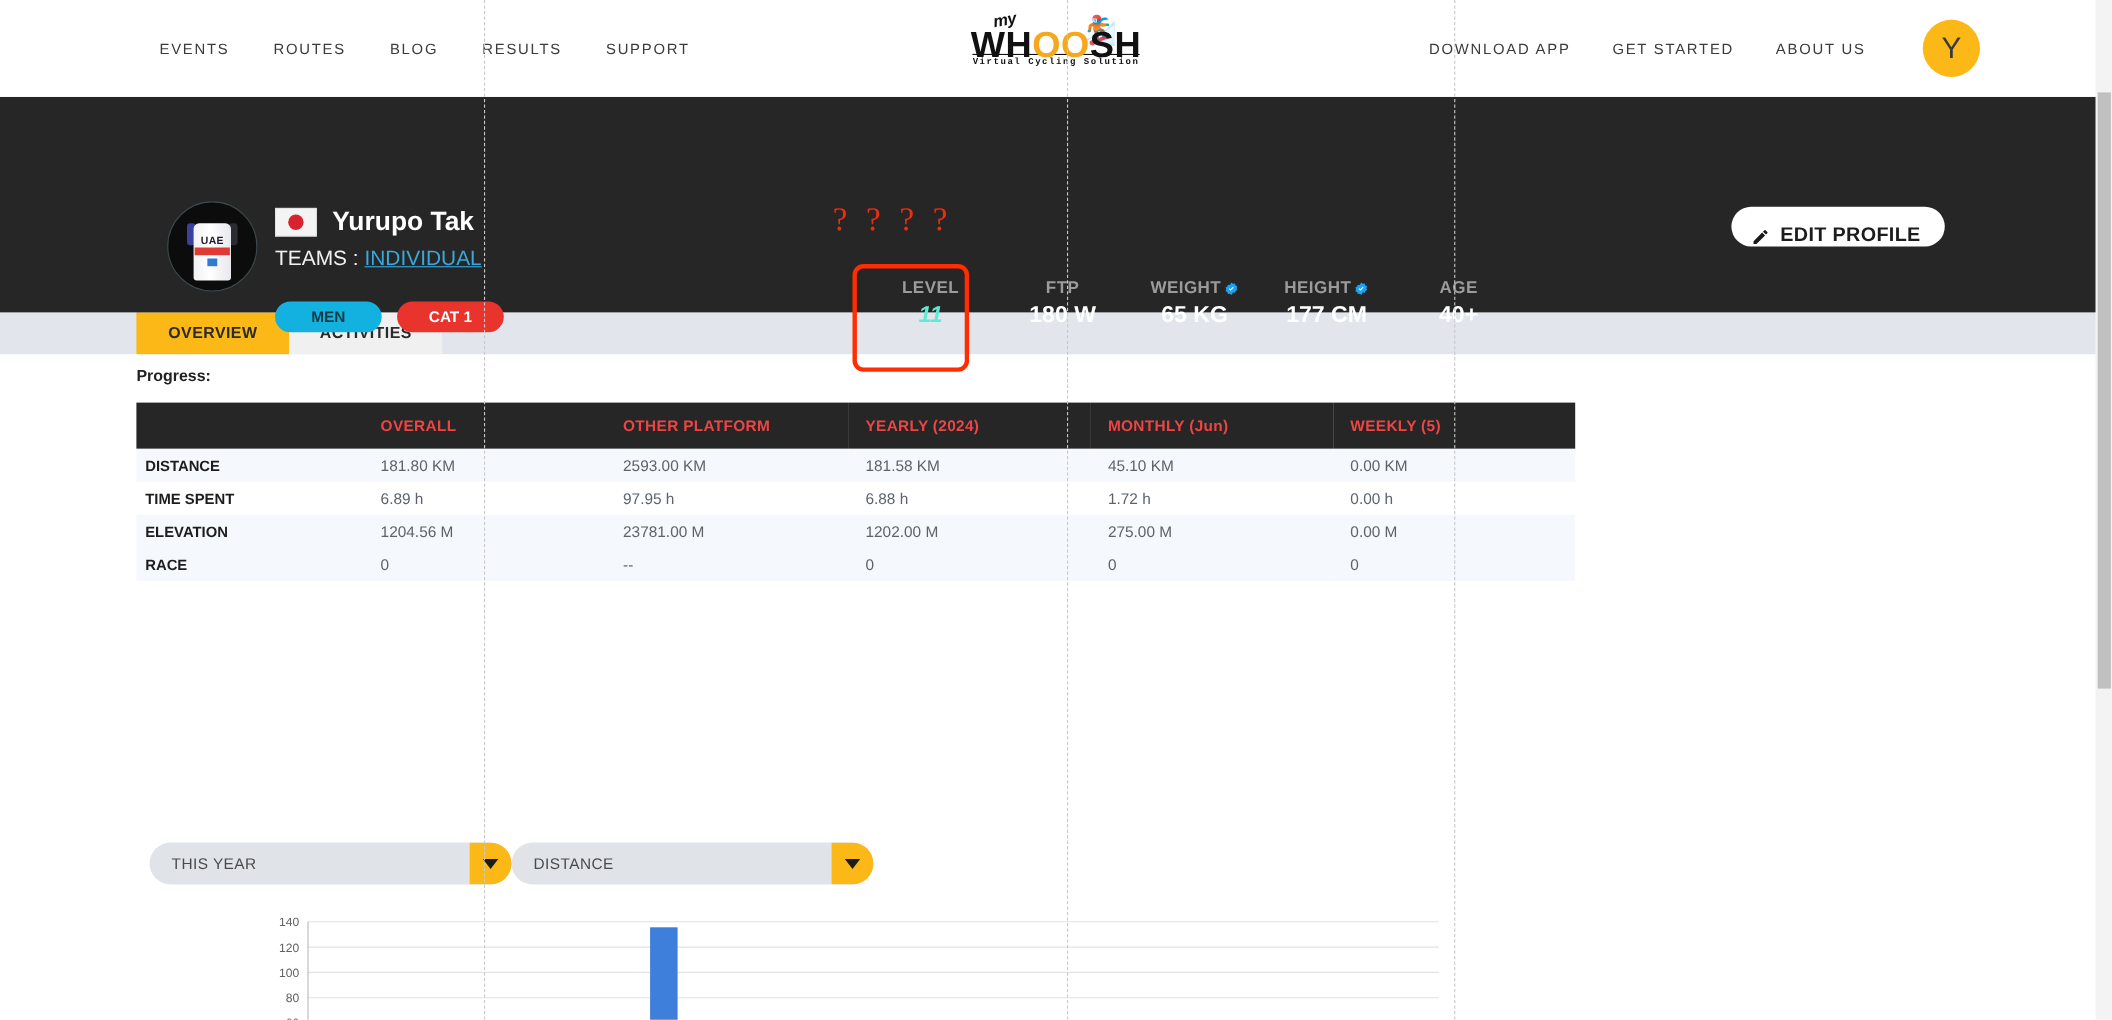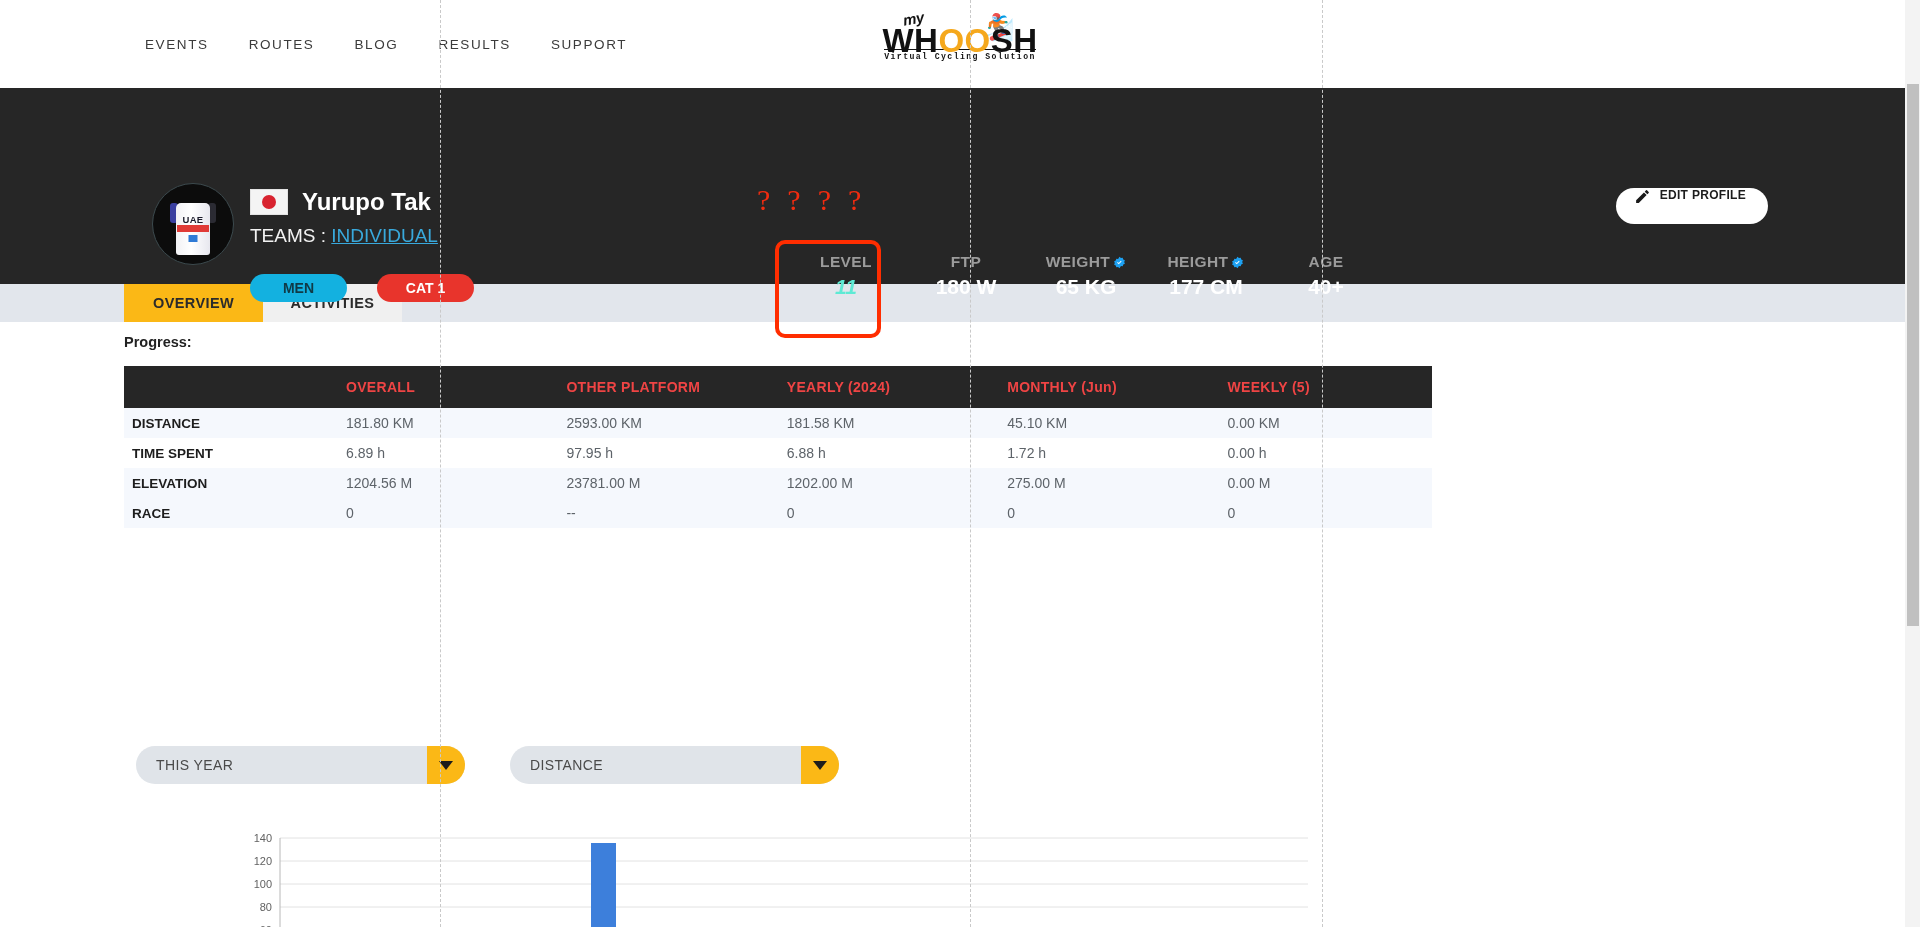--- a/index.html
+++ b/index.html
@@ -75,21 +75,21 @@
                display: flex; align-items: center; gap: 14px; }
   .flag { width: 38px; height: 26px; background: #f4f4f4;
           border: 1px solid #e3e3e3; position: relative; }
   .flag::after { content: ""; position: absolute; left: 50%; top: 50%;
                  transform: translate(-50%,-50%); width: 14px; height: 14px;
                  border-radius: 50%; background: #d8232f; }
   .pname { font-size: 24px; font-weight: 700; color: #fff; }
   .teams-row { position: absolute; left: 250px; top: 137px;
                font-size: 19px; color: #f2f2f2; }
   .teams-row a { color: #39a9dc; font-weight: 400; }
-  .badges { position: absolute; left: 250px; top: 186px; display: flex; gap: 30px; }
+  .badges { position: absolute; left: 250px; top: 186px; display: flex; gap: 14px; }
   .badge { height: 28px; min-width: 97px; border-radius: 16px;
            display: flex; align-items: center; justify-content: center;
            font-size: 14px; font-weight: 700; color: #fff; padding: 0 18px; }
   .badge.men { background: #13b1e0; color: #103a46; }
   .badge.cat { background: #e8342c; }
 
   
   .stats { position: absolute; left: 776px; top: 165px; display: flex; }
   .stat { min-width: 100px; text-align: center; padding: 0 8px; margin-left: 20px; }
   .stat .lbl { font-size: 15.5px; color: #9b9b9b; letter-spacing: 0.4px;
@@ -101,22 +101,22 @@
 
   .qmarks { position: absolute; left: 757px; top: 95px; display: flex; gap: 17px;
             color: #f02c10; font-size: 30px; font-weight: 400;
             font-family: "Liberation Serif", serif; }
   .level-hl { position: absolute; left: 775px; top: 152px; width: 106px;
               height: 98px; border: 4px solid #ff2d00; border-radius: 10px;
               z-index: 40; pointer-events: none; }
 
   .edit-btn { position: absolute; right: 152px; top: 100px; height: 36px;
               background: #fff; border-radius: 20px; display: flex;
-              align-items: flex-start; gap: 9px; padding: 0 22px 0 18px;
-              font-size: 12px; font-weight: 700; color: #1d1d1d;
+              align-items: flex-end; gap: 9px; padding: 0 22px 0 18px;
+              font-size: 18px; font-weight: 700; color: #1d1d1d;
               letter-spacing: 0.3px; cursor: pointer; border: none; }
 
   
   .tabbar { position: relative; height: 38px; background: #e2e6ec; display: flex;
             padding-left: 124px; z-index: 5; }
   .tab { width: 139px; display: flex; align-items: center; justify-content: center;
          font-size: 14.5px; font-weight: 600; color: #2b2b2b;
          letter-spacing: 0.4px; cursor: pointer; }
   .tab.active { background: #fbb816; }
   .tab.inactive { background: #f0f0f0; }
@@ -133,21 +133,21 @@
                   height: 42px; text-align: left; padding-left: 16px; }
   table.prog th.first { width: 206px; }
   table.prog td { font-size: 14px; color: #5d6369; height: 30px;
                   padding-left: 16px; border: none; }
   table.prog td.rowlab { color: #1d1d1d; font-weight: 700; font-size: 13.5px;
                          padding-left: 8px; }
   table.prog tr.odd td { background: #f5f8fd; }
   table.prog tr.even td { background: #ffffff; }
 
   
-  .selects { position: absolute; left: 136px; top: 424px; display: flex; gap: 45px; }
+  .selects { position: absolute; left: 136px; top: 444px; display: flex; }
   .sel { height: 38px; border-radius: 19px; background: #e0e4e9;
          display: flex; align-items: center; overflow: hidden; cursor: pointer; }
   .sel .txt { font-size: 14px; color: #4a4a4a; letter-spacing: 0.4px;
               padding-left: 20px; flex: 1; white-space: nowrap; }
   .sel .arrow { width: 38px; height: 38px; background: #fbb816;
                 display: flex; align-items: center; justify-content: center; }
   .sel .arrow i { width: 0; height: 0; border-left: 7px solid transparent;
                   border-right: 7px solid transparent; border-top: 9px solid #1c1c1c;
                   display: block; }
   .sel.year { width: 329px; }
@@ -181,20 +181,26 @@
       <a href="#">SUPPORT</a>
     </nav>
 
     <div class="logo-wrap">
       <span class="logo-my">my</span>
       <span class="logo-cyc">🏂</span>
       <div class="logo-main"><span>WH</span><span class="o">O</span><span class="o">O</span><span>SH</span></div>
       <div class="logo-tag">Virtual Cycling Solution</div>
     </div>
 
+    <div class="nav-right">
+      <a href="#">DOWNLOAD APP</a>
+      <a href="#">GET STARTED</a>
+      <a href="#">ABOUT US</a>
+      <div class="avatar-circle">Y</div>
+    </div>
   </div>
 
   <div class="profile-band">
 
     <div class="jersey-wrap">
       <div class="jersey">
         <div class="sh-l"></div>
         <div class="sh-r"></div>
         <div class="body"></div>
         <div class="uae">UAE</div>

